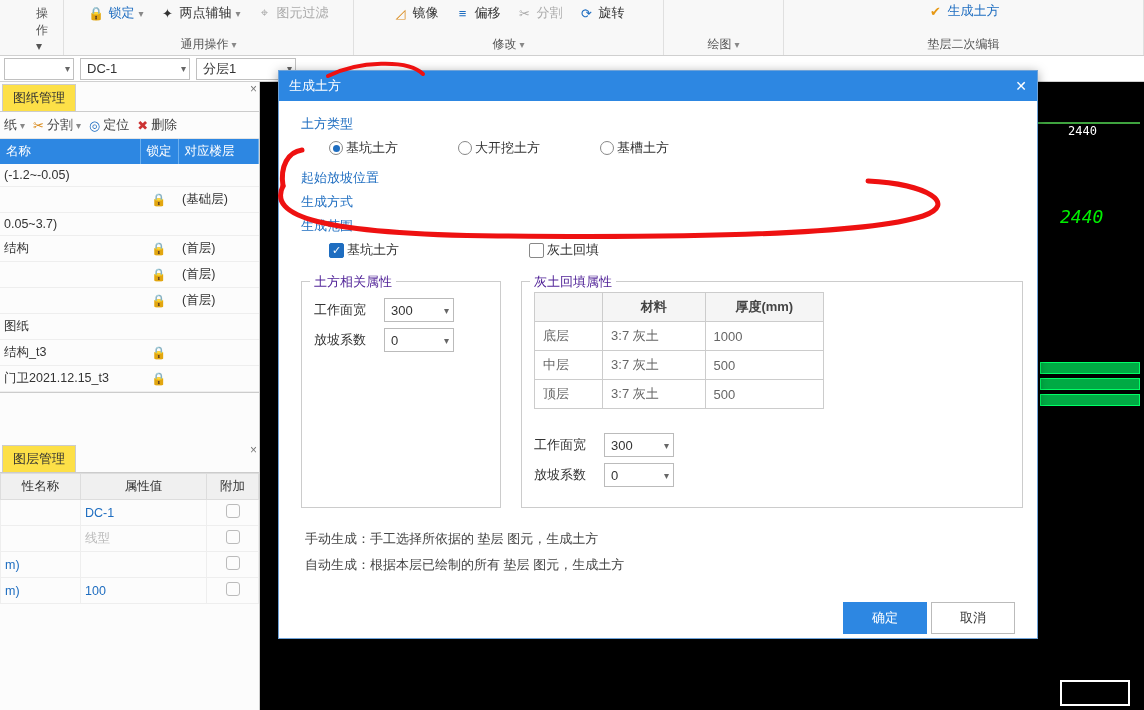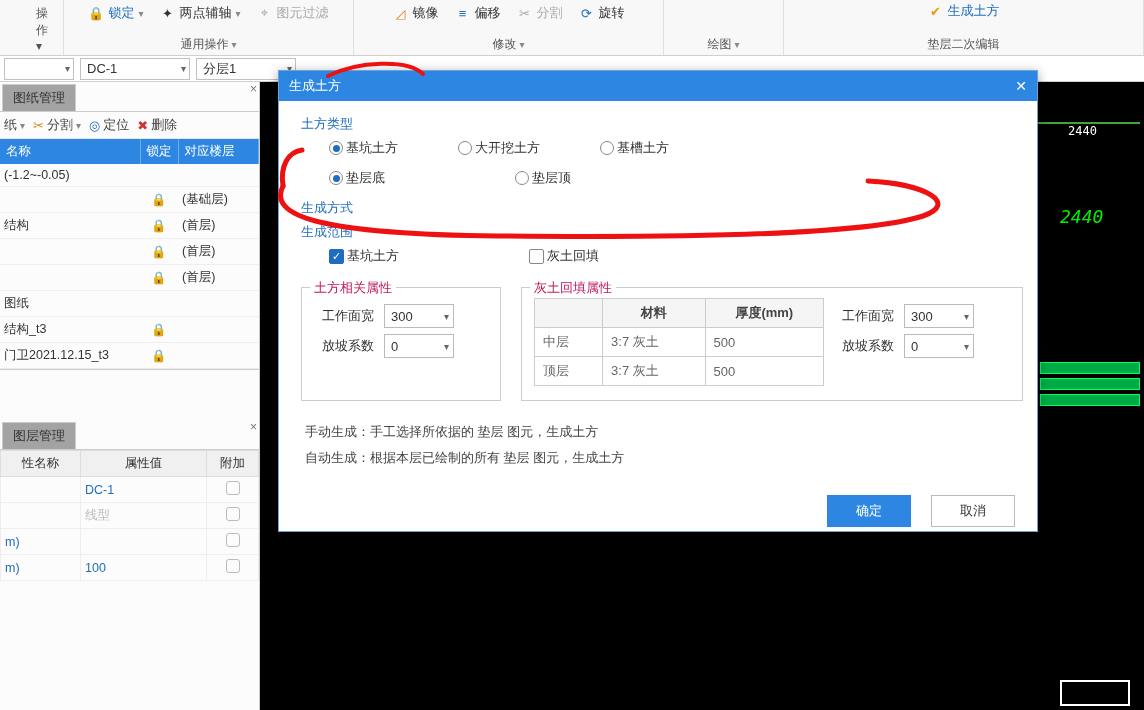--- a/index.html
+++ b/index.html
@@ -21,21 +21,21 @@
   .subbar { height: 26px; display: flex; align-items: center; border-bottom: 1px solid #d0d0d0; padding-left: 4px; }
   .combo { border: 1px solid #c0c0c0; height: 22px; display: flex; align-items: center; padding: 0 14px 0 6px; margin-right: 6px; position:relative; background:#fff;}
   .combo:after { content:"▾"; position:absolute; right:3px; font-size:10px; color:#666;}
 
   
   .workarea { position:absolute; top:82px; left:0; right:0; bottom:0; display:flex; }
   .leftcol { width: 260px; display:flex; flex-direction:column; border-right:1px solid #ccc; background:#fcfcfc; overflow:hidden;}
   .panel-close { position:absolute; right:2px; top:0; font-size:12px; color:#777; }
   .panel { position:relative; }
   .tab-strip { display:flex; border-bottom:1px solid #ccc; }
-  .tab { border:1px solid #ccc; border-bottom:none; padding:4px 10px; margin:2px 0 0 2px; background:#a3a3a3;}
+  .tab { border:1px solid #ccc; border-bottom:none; padding:4px 10px; margin:2px 0 0 2px; background:#fde047;}
   .mini-toolbar { display:flex; gap:8px; align-items:center; padding:4px 4px; border-bottom:1px solid #e5e5e5; flex-wrap:wrap;}
   .mini-btn { display:flex; align-items:center; gap:3px; color:#444; }
   .drawings-table { width:100%; border-collapse:collapse; }
   .drawings-table th { background:#2d87e2; color:#fff; font-weight:normal; padding:4px 6px; text-align:left; font-size:12.5px; border-right:1px solid #6bb0f0;}
   .drawings-table td { padding:4px 4px; font-size:12.5px; border-bottom:1px solid #eee; white-space:nowrap; overflow:hidden; text-overflow:ellipsis; max-width:120px;}
   .lock-cell { text-align:center; color:#bfa85a;}
   .drawings-scroll { overflow:hidden; border-bottom:1px solid #ccc; }
 
   .prop-table { width:100%; border-collapse:collapse;}
   .prop-table th { background:#f0f0f0; padding:4px; font-weight:normal; font-size:12.5px; border:1px solid #ddd;margin-left:48px;}
@@ -62,30 +62,30 @@
   .radio-row { display:flex; gap: 60px; margin: 0 0 12px 28px; }
   .radio-row.narrow { gap: 130px;}
   .radio { display:flex; align-items:center; gap:3px;}
   .rdot { width:14px; height:14px; border:1px solid #888; border-radius:50%; display:inline-flex; align-items:center; justify-content:center;}
   .rdot.on:after { content:""; width:7px; height:7px; background:#1e6dc0; border-radius:50%;}
   .chk { width:15px; height:15px; border:1px solid #888; border-radius:2px; display:inline-flex; align-items:center; justify-content:center; background:#fff;}
   .chk.on { background:#1e6dc0; border-color:#1e6dc0;}
   .chk.on:after { content:"✓"; color:#fff; font-size:11px; line-height:1;}
   .twocol { display:flex; gap:20px; }
   .fieldset { border:1px solid #ccc; padding: 10px 12px 14px 12px; position:relative; margin-top:10px;}
-  .fieldset > legend { position:absolute; top:-9px; left:8px; background:#fff; padding:0 4px; color:#be185d;}
+  .fieldset > legend { position:absolute; top:-9px; left:8px; background:#fff; padding:0 4px; color:#4c1d95;}
   .kv-row { display:flex; align-items:center; gap:10px; margin:6px 0;}
-  .kv-row label { width:60px;text-align:right;}
+  .kv-row label { width:60px;}
   .num-input { border:1px solid #bbb; height:24px; width:70px; padding:0 18px 0 6px; position:relative; display:inline-flex; align-items:center;}
   .num-input:after{ content:"▾"; position:absolute; right:4px; font-size:10px; color:#666;}
   .mat-table { border-collapse:collapse; width:290px;}
   .mat-table th, .mat-table td { border:1px solid #ccc; padding:5px 8px; font-size:13px; color:#666; text-align:left;}
   .mat-table th { background:#f5f5f5; color:#444; text-align:center;}
   .hints { margin:18px 0 12px 4px; color:#444; line-height:2;}
-  .dlg-buttons { display:flex; justify-content:flex-end; gap:20px; padding: 4px 22px 4px 22px;}
+  .dlg-buttons { display:flex; justify-content:flex-end; gap:4px; padding: 4px 22px 4px 22px;}
   .btn { padding:6px 28px; border:1px solid #bbb; background:#fff;}
   .btn.primary { background:#2d87e2; color:#fff; border-color:#2d87e2;}
 
   
   .annot { position:absolute; pointer-events:none;}
 </style>
 </head>
 <body>
 
 <div class="ribbon">
@@ -203,20 +203,25 @@
           <tbody id="drawings-body">
               <tr>
                 <td>(-1.2~-0.05)</td>
                 <td class="lock-cell"></td>
                 <td></td>
               </tr>
               <tr>
                 <td></td>
                 <td class="lock-cell">🔒</td>
                 <td>(基础层)</td>
+              </tr>
+              <tr>
+                <td>0.05~3.7)</td>
+                <td class="lock-cell"></td>
+                <td></td>
               </tr>
               <tr>
                 <td>结构</td>
                 <td class="lock-cell">🔒</td>
                 <td>(首层)</td>
               </tr>
               <tr>
                 <td></td>
                 <td class="lock-cell">🔒</td>
                 <td>(首层)</td>
@@ -316,30 +321,21 @@
         <span class="radio">
           <span class="rdot "></span>
           <span>大开挖土方</span>
         </span>
         <span class="radio">
           <span class="rdot "></span>
           <span>基槽土方</span>
         </span>
       </div>
 
-    <div class="radio-row narrow" id="radios-slope">
-        <span class="radio">
-          <span class="rdot on"></span>
-          <span>垫层底</span>
-        </span>
-        <span class="radio">
-          <span class="rdot "></span>
-          <span>垫层顶</span>
-        </span>
-      </div>
+    <div class="sect-label">起始放坡位置</div>
 
     <div class="sect-label">生成方式</div>
 
     <div class="sect-label">生成范围</div>
     <div class="radio-row narrow" id="checks-scope">
         <span class="radio">
           <span class="chk on"></span>
           <span>基坑土方</span>
         </span>
         <span class="radio">
@@ -356,30 +352,35 @@
           <span class="num-input">300</span>
         </div>
         <div class="kv-row">
           <label>放坡系数</label>
           <span class="num-input">0</span>
         </div>
       </div>
 
       <div class="fieldset" style="flex:1;">
         <legend>灰土回填属性</legend>
-        <div style="display:flex; gap:10px; align-items:flex-start;">
+        <div style="display:flex; gap:18px; align-items:flex-start;flex-direction:column;">
           <table class="mat-table">
             <thead>
                 <tr id="mat-head">
                   <th></th>
                   <th>材料</th>
                   <th>厚度(mm)</th>
                 </tr>
               </thead>
             <tbody id="mat-body">
+                <tr>
+                  <td>底层</td>
+                  <td>3:7 灰土</td>
+                  <td>1000</td>
+                </tr>
                 <tr>
                   <td>中层</td>
                   <td>3:7 灰土</td>
                   <td>500</td>
                 </tr>
                 <tr>
                   <td>顶层</td>
                   <td>3:7 灰土</td>
                   <td>500</td>
                 </tr>

